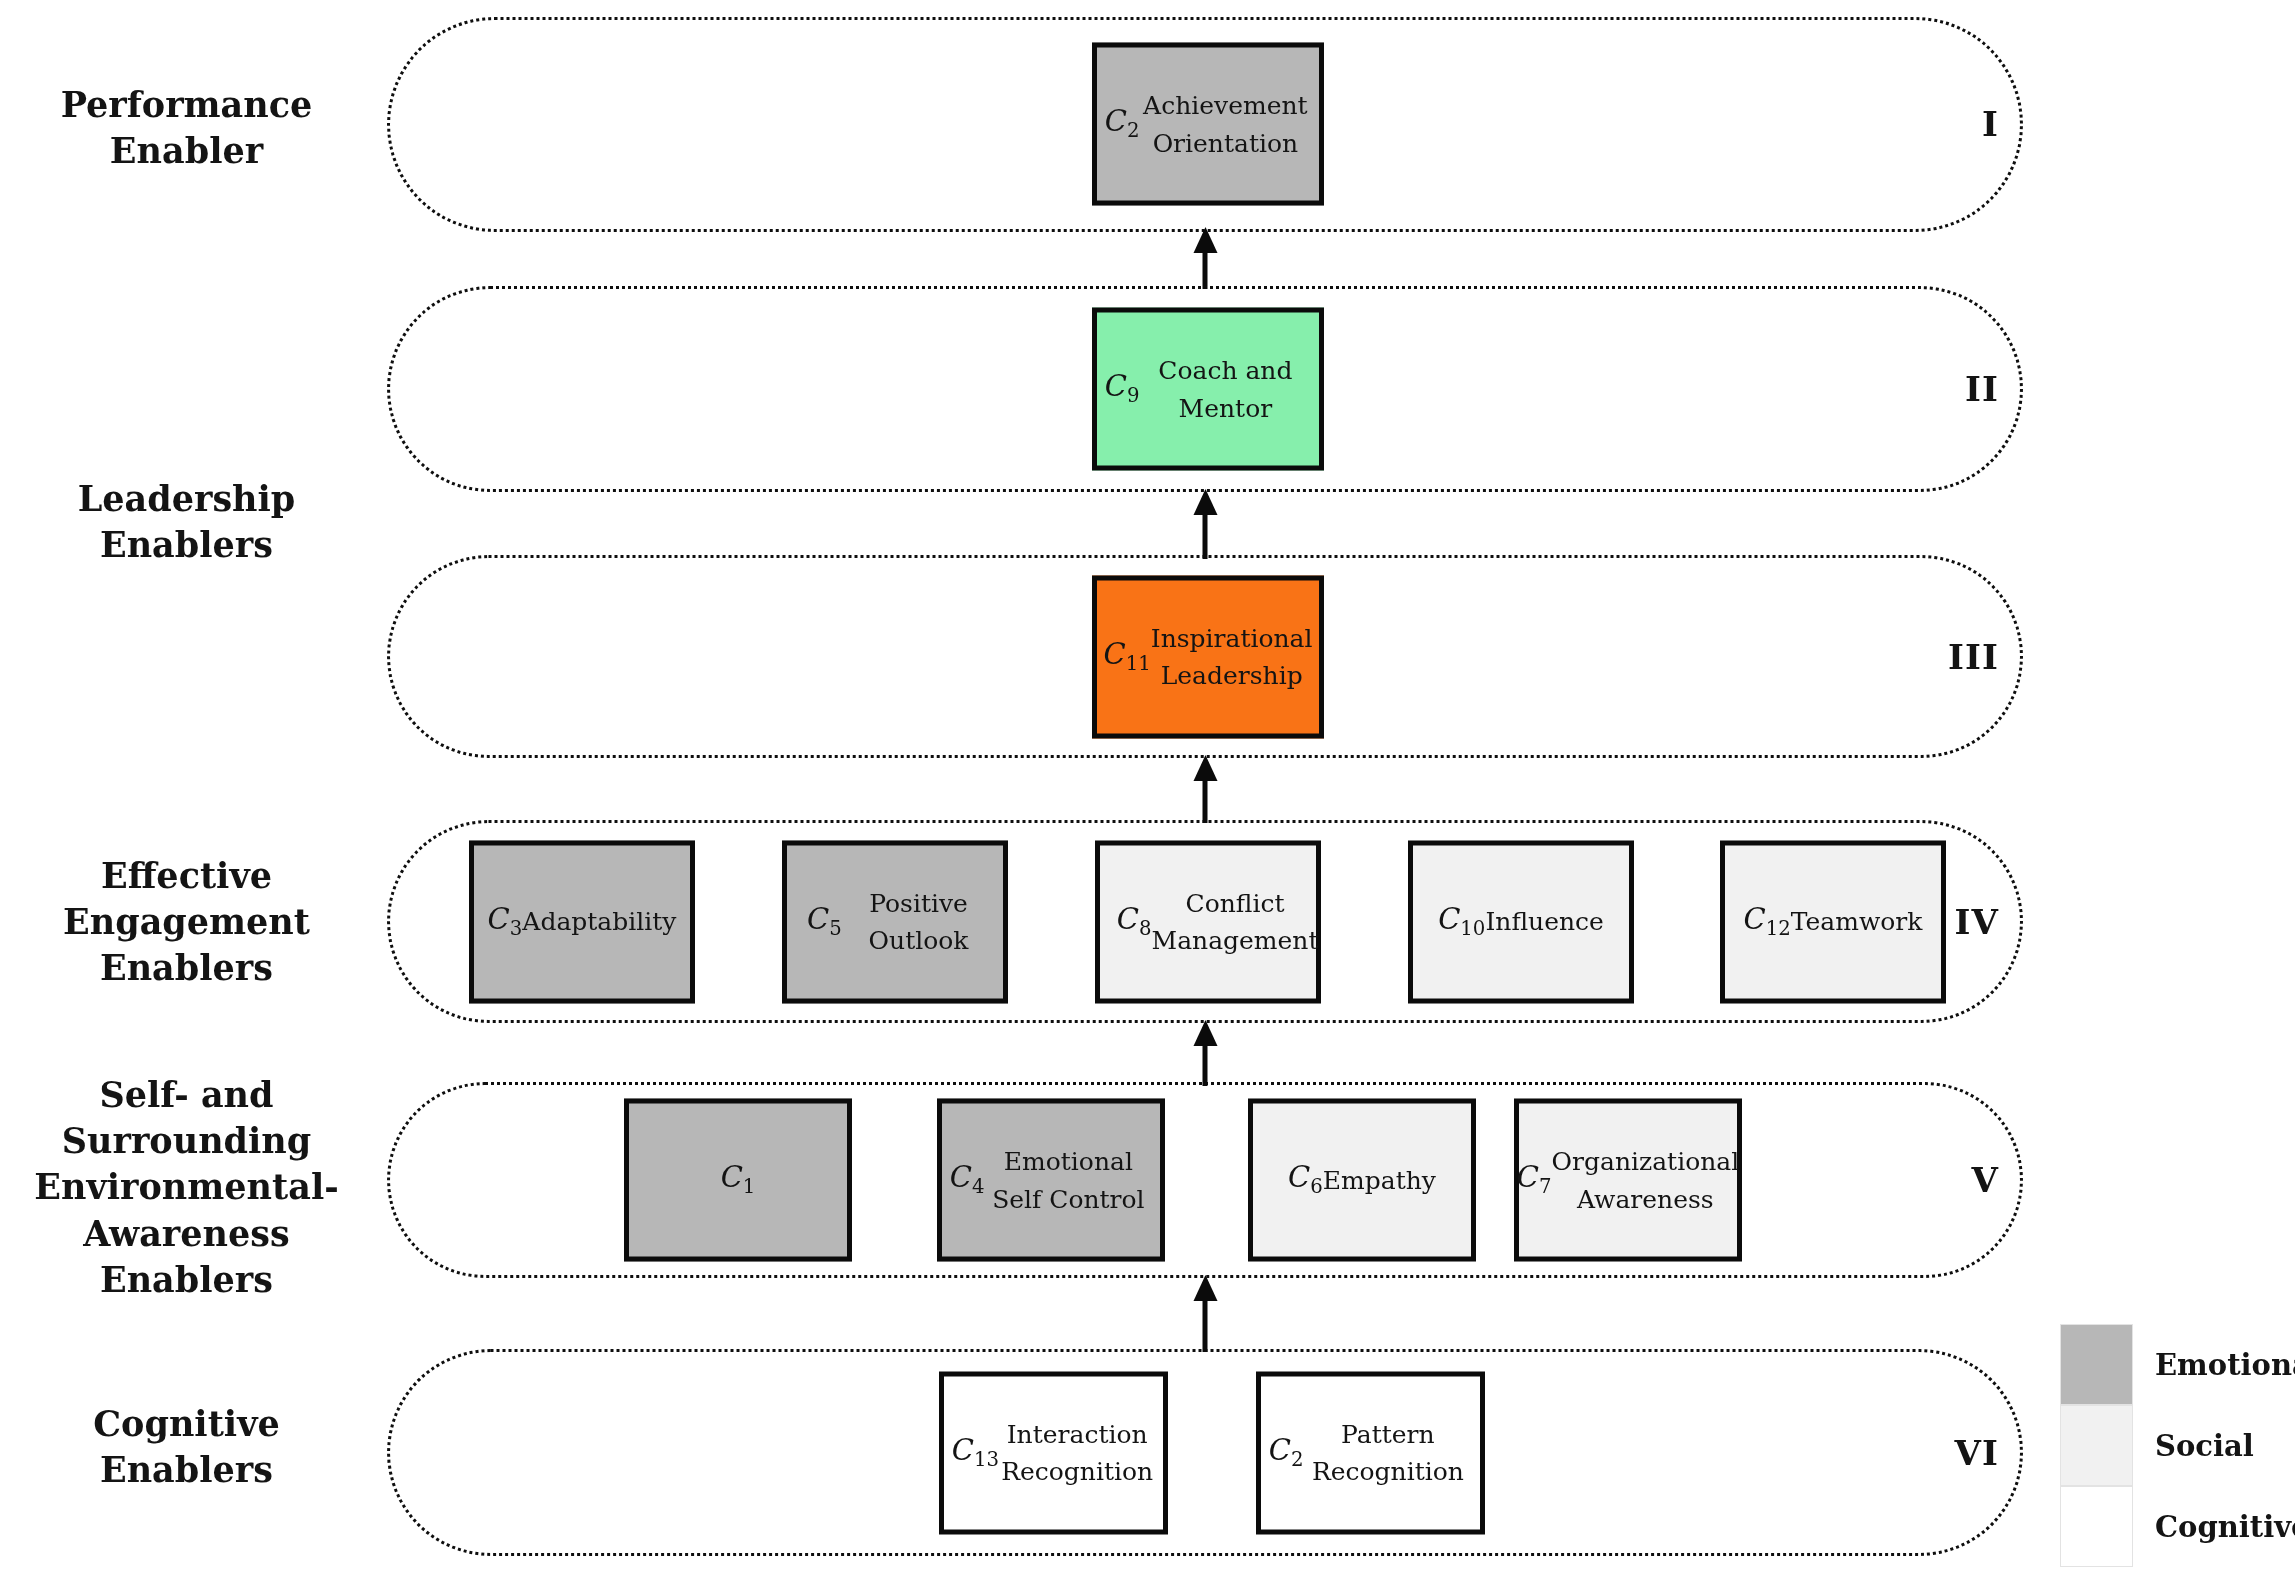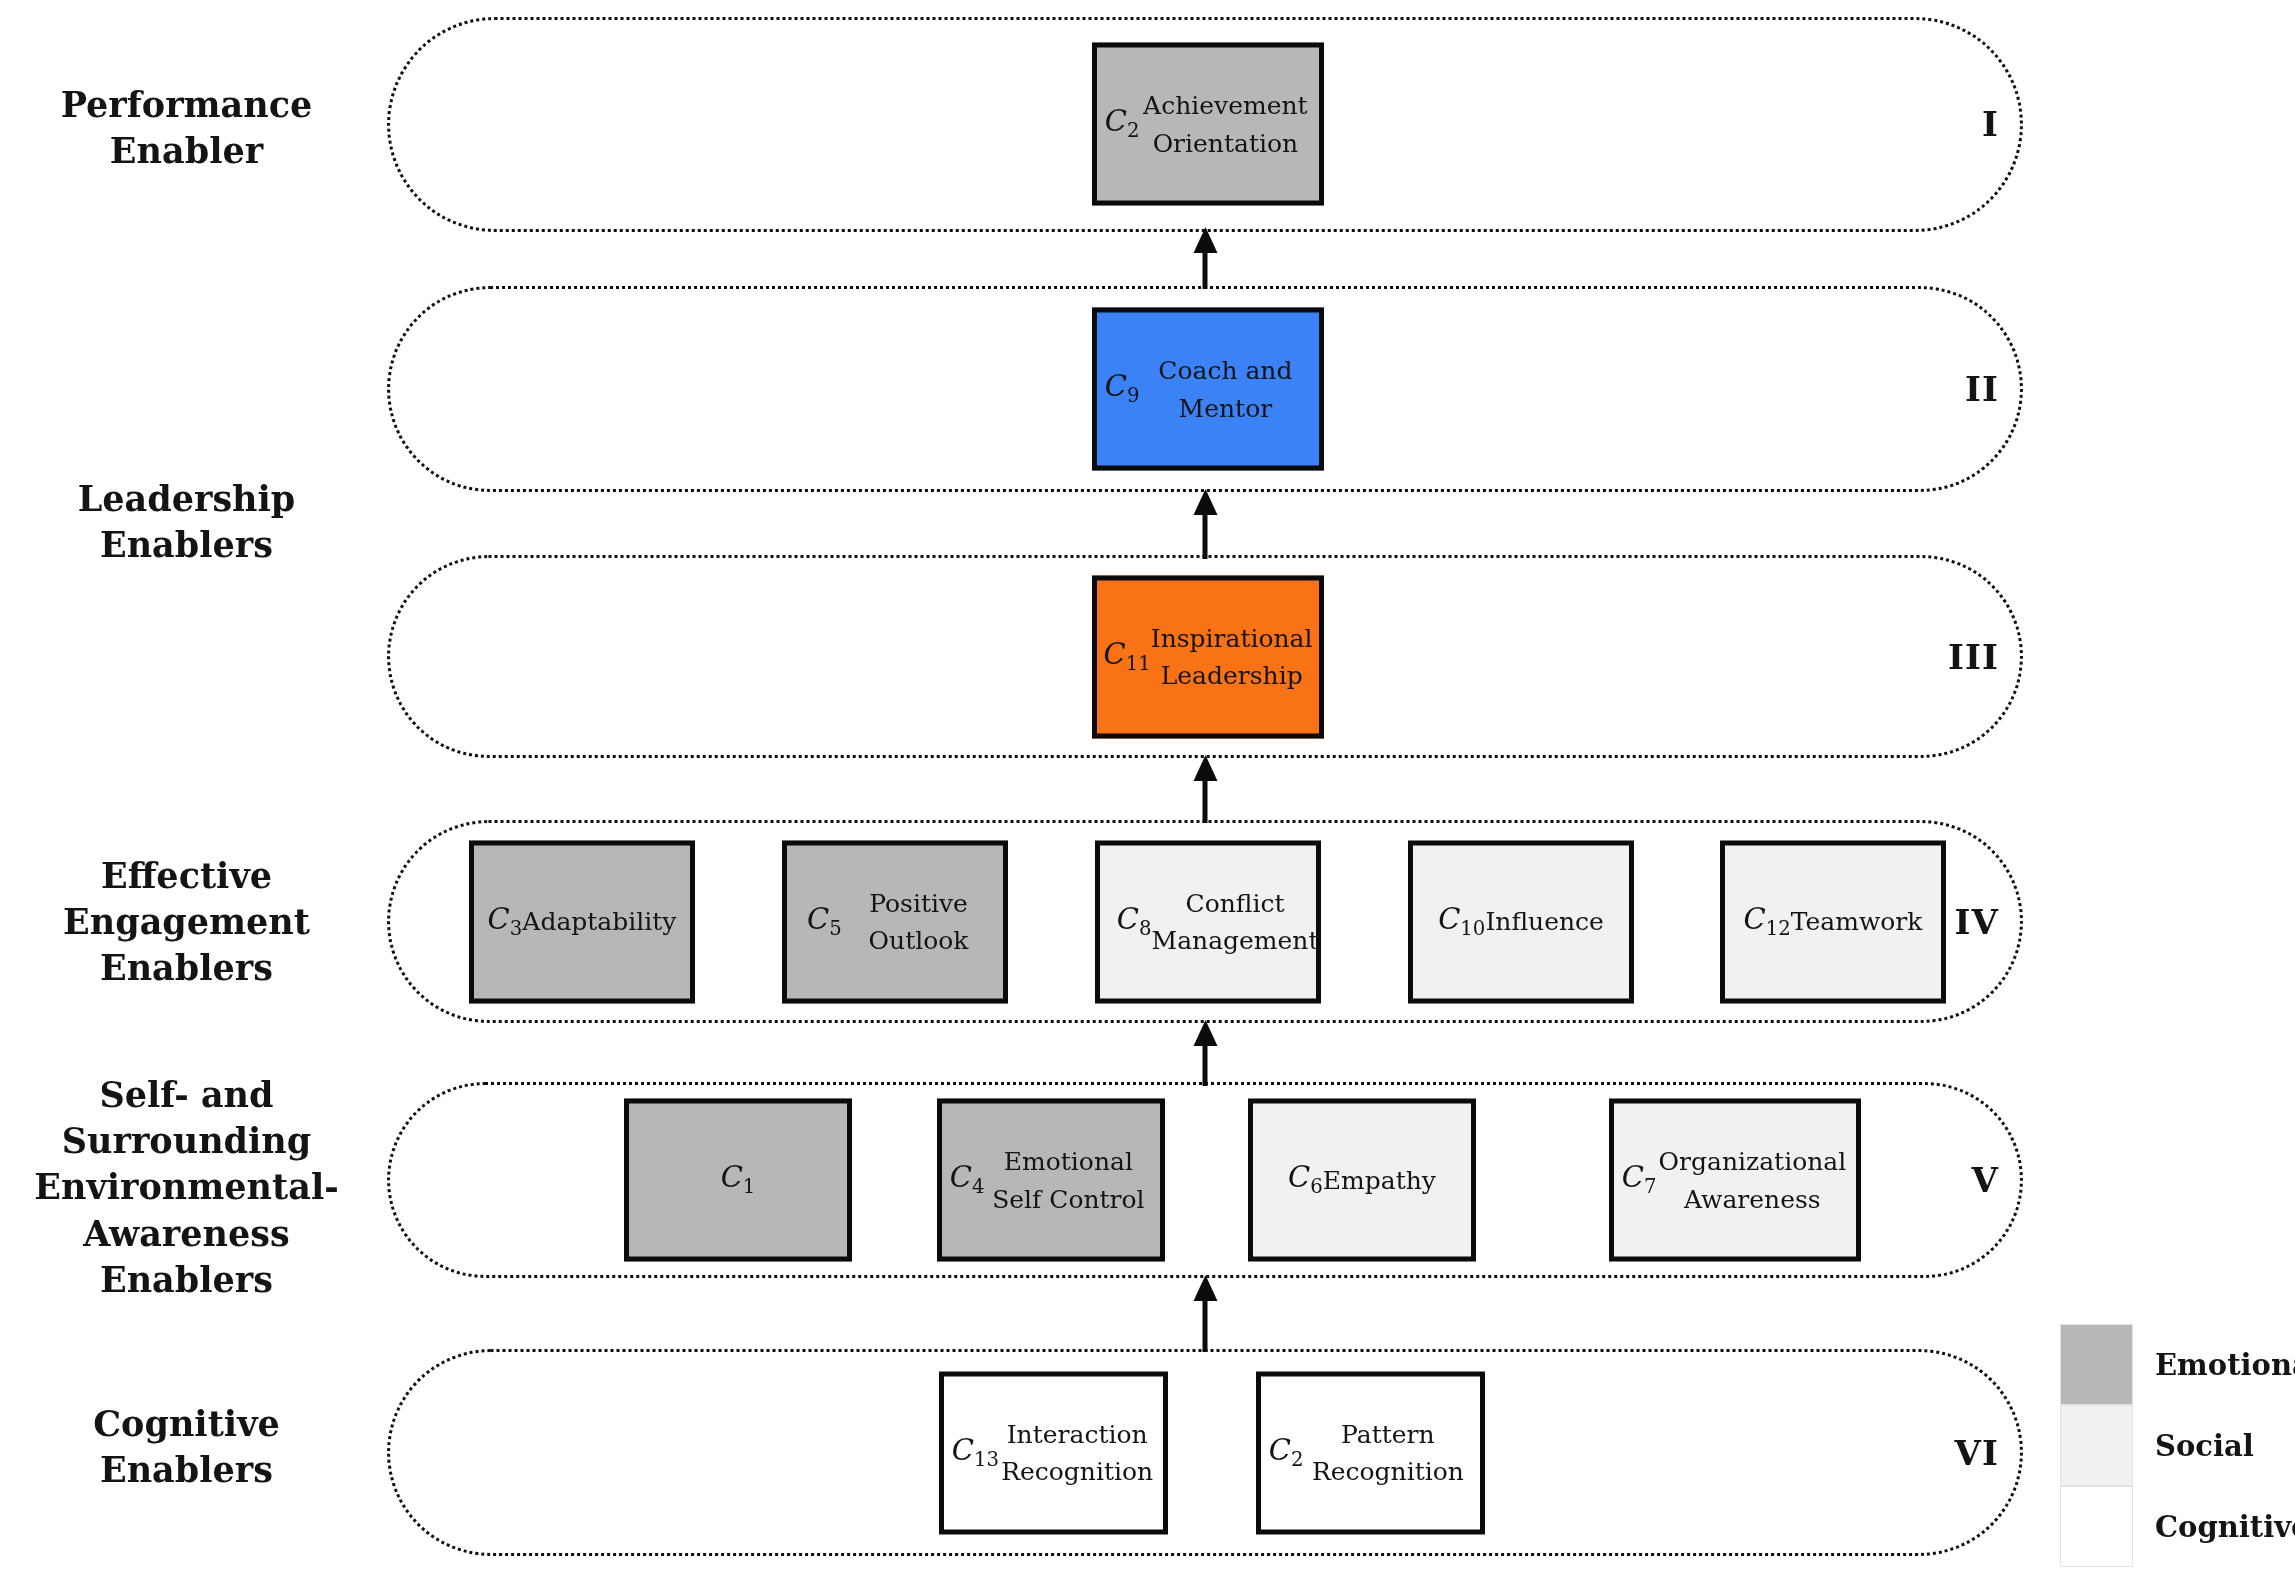--- a/index.html
+++ b/index.html
@@ -119,21 +119,21 @@
   <div class="level" style="top:16.5px;height:215px">
     <div class="numeral">I</div>
     <div class="cbox" style="left: 702px; width: 232px; background: rgb(183, 183, 183);">
       <div class="code"><span>C</span><sub>2</sub></div>
       <div class="clabel">Achievement Orientation</div>
     </div>
   </div>
 
   <div class="level" style="top:286px;height:206px">
     <div class="numeral">II</div>
-    <div class="cbox" style="left: 702px; width: 232px; background: #3b82f6;">
+    <div class="cbox" style="left: 702px; width: 232px; background: #86efac;">
       <div class="code"><span>C</span><sub>9</sub></div>
       <div class="clabel">Coach and Mentor</div>
     </div>
   </div>
 
   <div class="level" style="top:555px;height:203px">
     <div class="numeral">III</div>
     <div class="cbox" style="left: 702px; width: 232px; background: #f97316;">
       <div class="code"><span>C</span><sub>11</sub></div>
       <div class="clabel">Inspirational Leadership</div>
@@ -170,21 +170,21 @@
       <div class="code"><span>C</span><sub>1</sub></div>
     </div>
     <div class="cbox" style="left: 547px; width: 228px; background: rgb(183, 183, 183);">
       <div class="code"><span>C</span><sub>4</sub></div>
       <div class="clabel">Emotional Self Control</div>
     </div>
     <div class="cbox" style="left: 858px; width: 228px; background: rgb(241, 241, 241);">
       <div class="code"><span>C</span><sub>6</sub></div>
       <div class="clabel">Empathy</div>
     </div>
-    <div class="cbox" style="left: 1219px; width: 252px; background: rgb(241, 241, 241);">
+    <div class="cbox" style="left: 1124px; width: 228px; background: rgb(241, 241, 241);">
       <div class="code"><span>C</span><sub>7</sub></div>
       <div class="clabel">Organizational Awareness</div>
     </div>
   </div>
 
   <div class="level" style="top:1349px;height:207px">
     <div class="numeral">VI</div>
     <div class="cbox" style="left: 549px; width: 229px; background: rgb(255, 255, 255);">
       <div class="code"><span>C</span><sub>13</sub></div>
       <div class="clabel">Interaction Recognition</div>

